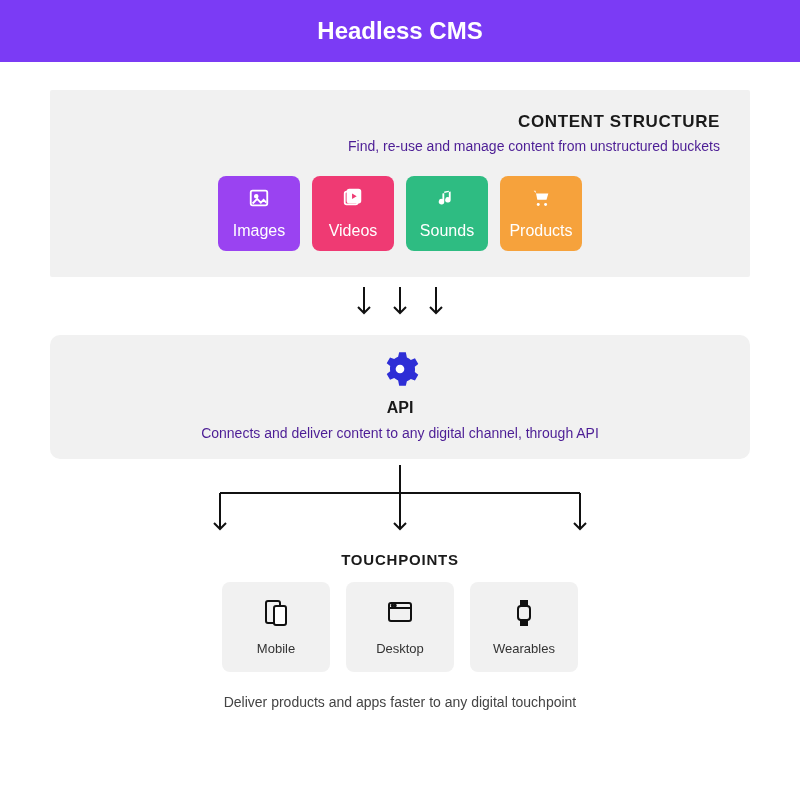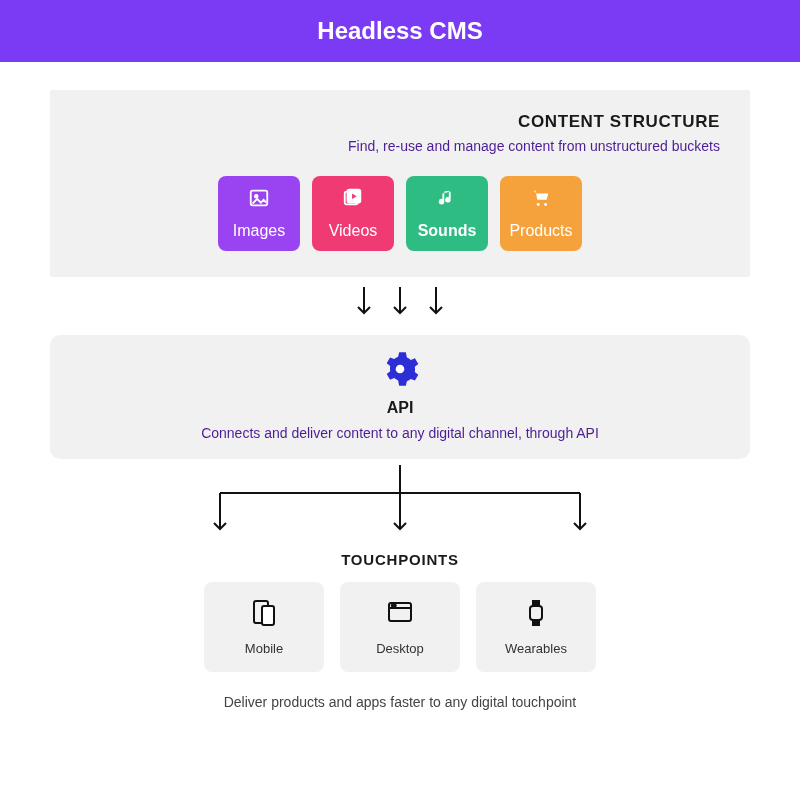--- a/index.html
+++ b/index.html
@@ -53,21 +53,21 @@
     align-items: center;
     justify-content: center;
     color: #fff;
     font-size: 16px;
     gap: 9px;
   }
   .tile svg { width: 22px; height: 22px; }
   .t-purple { background: #9a43f1; }
   .t-pink   { background: #ef3a73; }
   .t-cyan   { background: #1fbde0; }
-  .t-green  { background: #2ebc82; font-weight: bold; }
+  .t-green  { background: #2ebc82; }
   .t-orange { background: #f6a23c; }
   .t-indigo { background: #3c3cc0; }
 
   .arrows-small {
     display: flex;
     justify-content: center;
     gap: 16px;
     margin: 8px 0 12px 0;
   }
   .arrows-small svg { width: 20px; height: 34px; }
@@ -102,21 +102,21 @@
     font-weight: 700;
     letter-spacing: 0.8px;
     margin-bottom: 14px;
   }
   .touch-row {
     display: flex;
     justify-content: center;
     gap: 16px;
   }
   .touch {
-    width: 120px;
+    width: 108px;
     height: 90px;
     background: #f1f1f1;
     border-radius: 8px;
     display: flex;
     flex-direction: column;
     align-items: center;
     justify-content: center;
     gap: 10px;
     font-size: 13px;
     color: #333;

